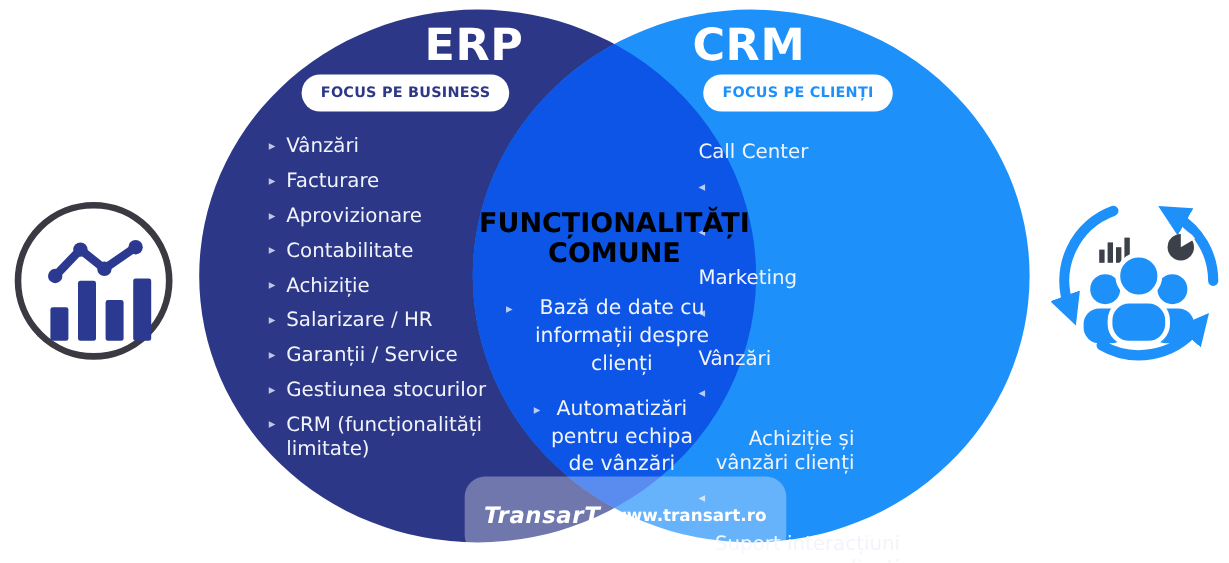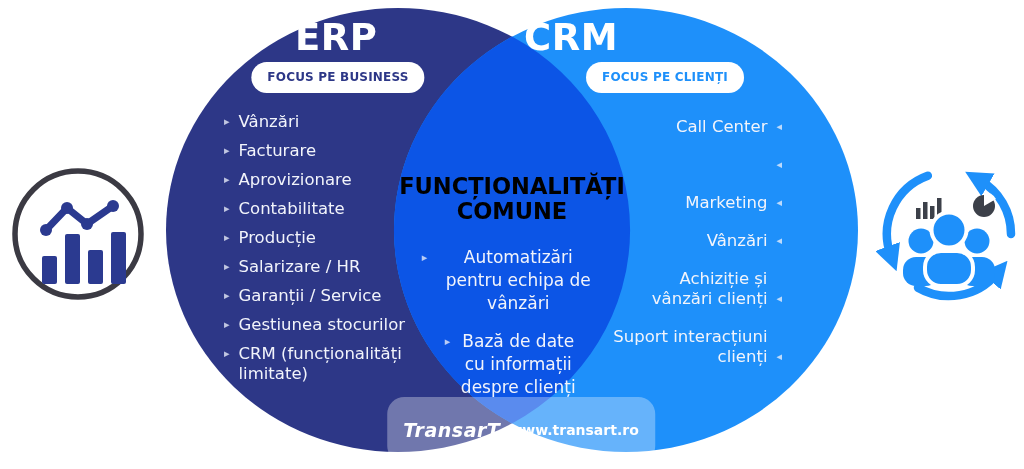--- a/index.html
+++ b/index.html
@@ -6,40 +6,40 @@
   body{font-family:"DejaVu Sans","Liberation Sans",sans-serif;}
   .stage{position:relative;width:1024px;height:469px;margin:0 auto;background:#ffffff;overflow:hidden;}
 
   
   .venn{position:absolute;left:0;top:0;}
   .c-left{fill:var(--erp,#2D3787);}
   .c-right{fill:var(--crm,#1E90FA);}
   .c-lens{fill:var(--lens,#0C55E6);}
 
   
-  .big-title{position:absolute;top:16px;width:200px;text-align:left;
+  .big-title{position:absolute;top:16px;width:200px;text-align:center;
     font-size:37px;font-weight:700;color:#ffffff;letter-spacing:.5px;}
   .title-erp{left:295px;}
   .title-crm{left:524px;}
   .badge{position:absolute;top:62px;transform:translateX(-50%);background:#ffffff;
     border-radius:17px;height:31px;line-height:31px;padding:0 16px;font-weight:700;
     font-size:12px;letter-spacing:.2px;white-space:nowrap;}
   .badge-erp{left:338px;color:var(--erp,#2D3787);}
   .badge-crm{left:665px;color:var(--crm,#1E90FA);}
 
   
   .list{position:absolute;list-style:none;margin:0;padding:0;color:#F2F4FB;font-size:16.5px;}
   .list li{line-height:20px;}
   .bullet{font-size:11px;line-height:20px;color:rgba(235,238,250,.78);}
   .list-erp{left:224px;top:112px;width:210px;}
   .list-erp li{display:flex;gap:9px;align-items:flex-start;margin-bottom:9px;}
   .list-erp li:nth-child(9) .txt{max-width:178px;}
   .list-crm{right:242px;top:117px;width:200px;}
-  .list-crm li{display:flex;gap:9px;align-items:flex-end;justify-content:flex-end;
-    text-align:right;margin-bottom:18px;}
+  .list-crm li{display:flex;gap:9px;align-items:flex-start;justify-content:flex-end;
+    text-align:right;margin-bottom:18px;flex-direction:column;}
   .list-crm li:nth-child(5) .txt{max-width:130px;}
   .list-crm li:nth-child(6) .txt{max-width:168px;}
 
   
   .common-title{position:absolute;left:512px;top:174px;transform:translateX(-50%);
     width:260px;text-align:center;font-size:22.5px;line-height:25px;font-weight:700;color:#000000;}
   .list-common{left:512px;top:246px;transform:translateX(-50%);width:240px;text-align:center;font-size:17px;}
   .list-common li{display:block;margin-bottom:15px;line-height:23px;}
   .list-common .bullet{display:inline-block;vertical-align:top;margin-right:7px;line-height:23px;}
   .list-common .txt{display:inline-block;text-align:center;}
@@ -136,21 +136,21 @@
       <li>
         <span class="bullet">▸</span>
         <span class="txt">Aprovizionare</span>
       </li>
       <li>
         <span class="bullet">▸</span>
         <span class="txt">Contabilitate</span>
       </li>
       <li>
         <span class="bullet">▸</span>
-        <span class="txt">Producție</span>
+        <span class="txt">Achiziție</span>
       </li>
       <li>
         <span class="bullet">▸</span>
         <span class="txt">Salarizare / HR</span>
       </li>
       <li>
         <span class="bullet">▸</span>
         <span class="txt">Garanții / Service</span>
       </li>
       <li>
@@ -186,22 +186,22 @@
         <span class="bullet">◂</span>
       </li>
       <li>
         <span class="txt">Suport interacțiuni clienți</span>
         <span class="bullet">◂</span>
       </li>
     </ul>
 
   <div class="common-title">FUNCȚIONALITĂȚI COMUNE</div>
   <ul class="list list-common">
+      <li><span class="bullet">▸</span><span class="txt">Bază de date cu informații despre clienți</span></li>
       <li><span class="bullet">▸</span><span class="txt">Automatizări pentru echipa de vânzări</span></li>
-      <li><span class="bullet">▸</span><span class="txt">Bază de date cu informații despre clienți</span></li>
     </ul>
 
   <div class="logo-pill">
     <span class="brand">TransarT</span>
     <span class="site">www.transart.ro</span>
   </div>
 
 </div>
 
 </body></html>

